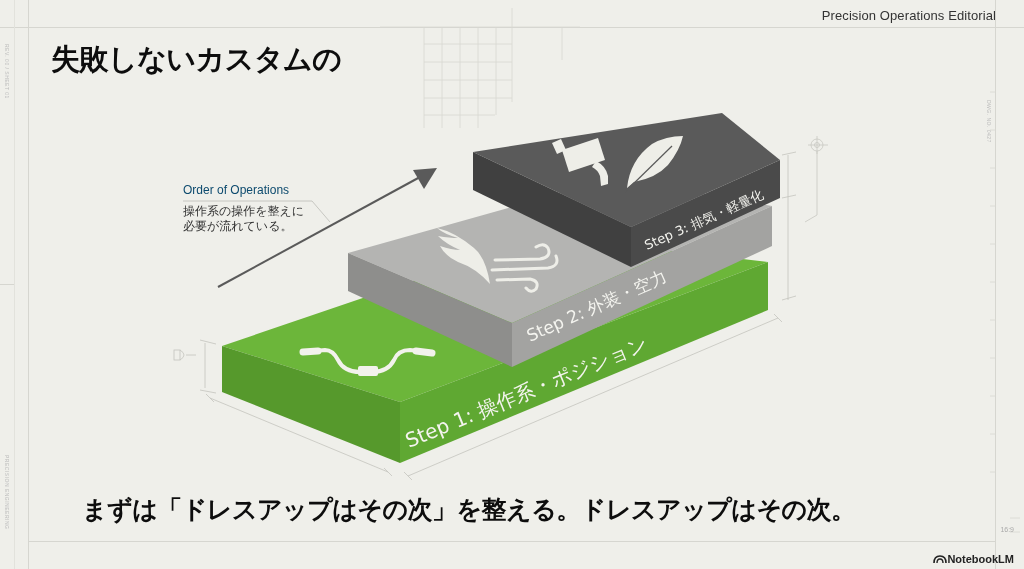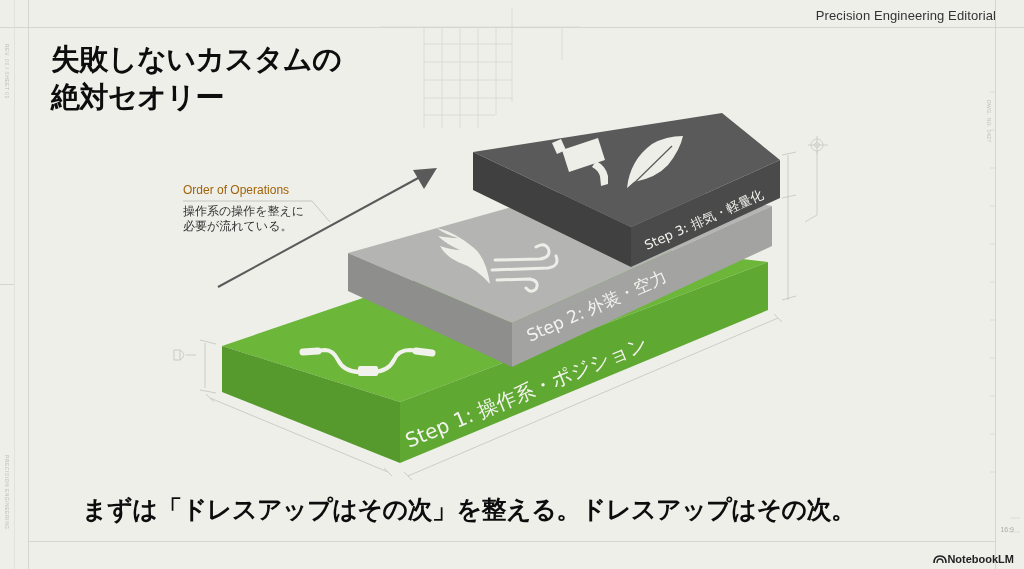--- a/index.html
+++ b/index.html
@@ -19,21 +19,21 @@
   .title {
     position: absolute; left: 51px; top: 40px;
     font-family: "DejaVu Sans", sans-serif;
     font-weight: bold; font-size: 29px; line-height: 38px; color: #0d0d0d;
     letter-spacing: -0.5px;
   }
   .title div { white-space: nowrap; }
   .annot-title {
     position: absolute; left: 183px; top: 183px;
     font-family: "Liberation Sans", sans-serif;
-    font-size: 12px; color: #a16207;
+    font-size: 12px; color: #0c4a6e;
   }
   .annot-body {
     position: absolute; left: 183px; top: 204px;
     font-size: 12px; line-height: 15px; color: #333;
   }
   .tagline {
     position: absolute; left: 82px; top: 493px;
     font-weight: bold; font-size: 25px; color: #0d0d0d; white-space: nowrap;
     letter-spacing: -0.5px;
   }
@@ -63,25 +63,24 @@
 <div class="frame-line" style="left:28px; top:0; width:1px; height:569px;"></div>
 <div class="frame-line" style="left:14px; top:0; width:1px; height:569px; background:#e2e2dc;"></div>
 <div class="frame-line" style="left:995px; top:0; width:1px; height:569px;"></div>
 <div class="frame-line" style="left:28px; top:541px; width:968px; height:1px;"></div>
 <div class="frame-line" style="left:0; top:284px; width:14px; height:1px;"></div>
 
 <div class="side-note" style="left:4px; top:44px;">REV. 00 / SHEET 01</div>
 <div class="side-note" style="left:4px; top:455px;">PRECISION ENGINEERING</div>
 <div class="side-note" style="left:986px; top:100px;">DWG. NO. 0427</div>
 
-<div class="brand">Precision Engineering Editorial</div>
+<div class="brand">Precision Operations Editorial</div>
 
 <div class="title">
   <div>失敗しないカスタムの</div>
-  <div>絶対セオリー</div>
 </div>
 
 <svg class="scene" width="1024" height="569" viewBox="0 0 1024 569">
 
   <g stroke="#d8d8d2" stroke-width="0.8" fill="none">
     <line x1="380" y1="27" x2="580" y2="27"></line>
     <line x1="512" y1="8" x2="512" y2="102"></line>
     <line x1="424" y1="44" x2="512" y2="44"></line>
     <line x1="424" y1="62" x2="512" y2="62"></line>
     <line x1="424" y1="80" x2="512" y2="80"></line>

